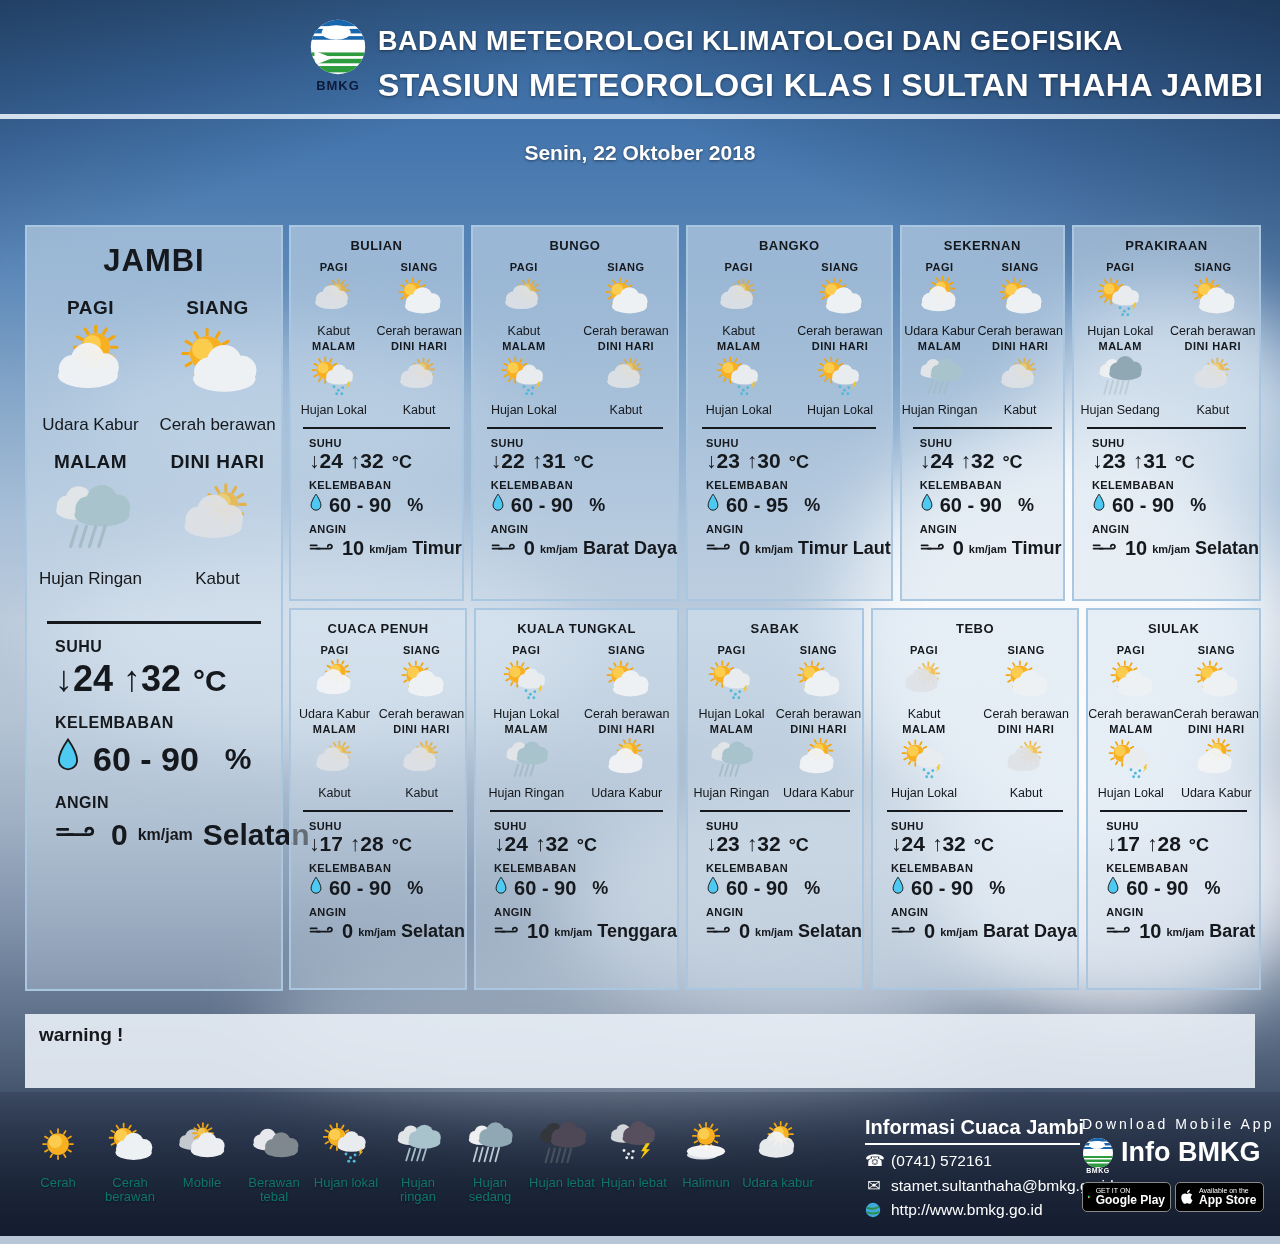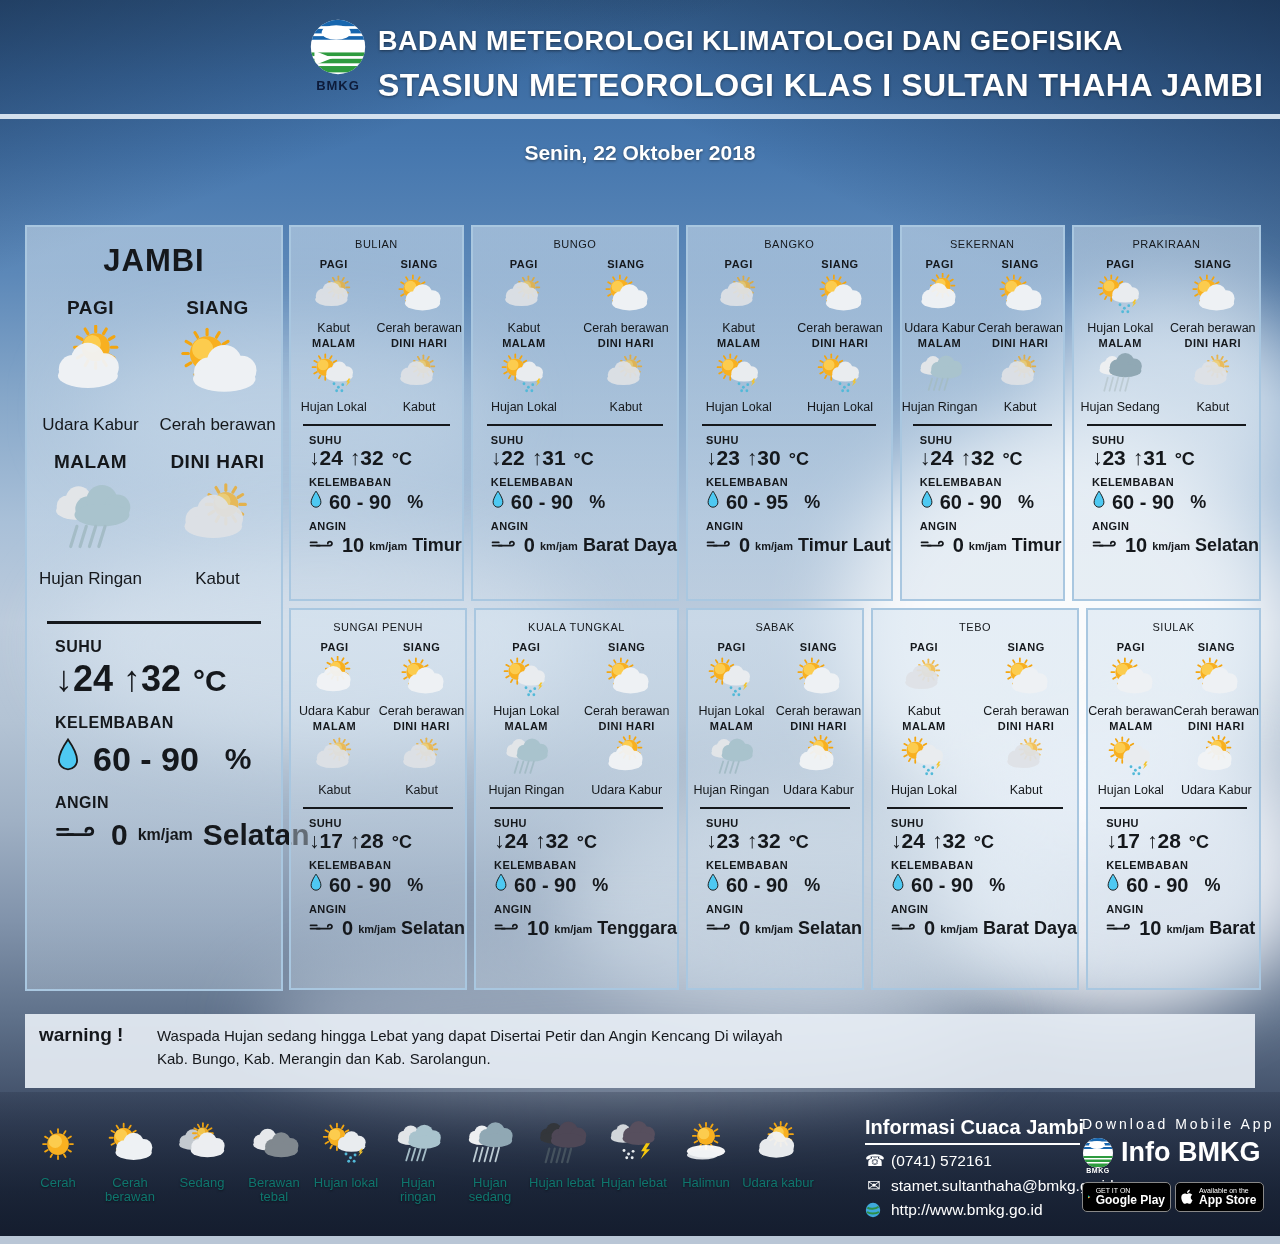--- a/index.html
+++ b/index.html
@@ -59,21 +59,21 @@
   .jhum .pct{margin-left:14px;font-size:30px;}
   .jwind{display:flex;align-items:center;gap:10px;font-size:30px;font-weight:bold;margin-top:6px;}
   .jwind .wind-ic svg{width:46px;height:26px;}
   .jwind .wind-unit{font-size:16px;align-self:center;}
 
   
   .cards-row{position:absolute;left:289px;width:964px;display:flex;gap:7px;}
   #cards-row-1{top:225px;height:376px;}
   #cards-row-2{top:608px;height:382px;}
   .card{flex:1;display:flex;flex-direction:column;}
-  .card-title{text-align:center;font-size:11px;font-weight:normal;letter-spacing:.5px;margin-top:11px;}
+  .card-title{text-align:center;font-size:13px;font-weight:bold;letter-spacing:.5px;margin-top:11px;}
   .quad{display:grid;grid-template-columns:1fr 1fr;margin-top:8px;}
   .slot{display:flex;flex-direction:column;align-items:center;margin-bottom:2px;}
   .slot-label{font-size:11px;font-weight:bold;letter-spacing:.5px;}
   .wicon{width:56px;height:46px;margin-top:3px;}
   .cond{font-size:12.5px;margin-top:2px;white-space:nowrap;}
   .divider{width:86%;border-top:2px solid #15181c;margin:8px auto 2px;}
   .stats{padding-left:18px;}
   .stat-label{font-size:11px;font-weight:bold;letter-spacing:.4px;margin-top:6px;}
   .temp-row{font-size:21px;font-weight:bold;}
   .temp-row .up{margin-left:7px;}
@@ -1062,21 +1062,21 @@
             </svg></span>
         <span>10</span>
         <span class="wind-unit">km/jam</span>
         <span class="wind-dir">Selatan</span>
       </div>
     </div>
   </div>
 </div>
 <div id="cards-row-2" class="cards-row">
   <div class="card panel">
-    <div class="card-title">SUNGAI PENUH</div>
+    <div class="card-title">CUACA PENUH</div>
     <div class="quad">
       <div class="slot">
         <div class="slot-label">PAGI</div>
         <div class="wicon">
             <svg viewBox="0 0 64 52">
               <g opacity="1">
                 <line x1="45.0" y1="14.0" x2="48.5" y2="14.0" stroke="#f3a50f" stroke-width="2" stroke-linecap="round"></line>
                 <line x1="43.7" y1="19.0" x2="46.7" y2="20.8" stroke="#f3a50f" stroke-width="2" stroke-linecap="round"></line>
                 <line x1="40.0" y1="22.7" x2="41.8" y2="25.7" stroke="#f3a50f" stroke-width="2" stroke-linecap="round"></line>
                 <line x1="35.0" y1="24.0" x2="35.0" y2="27.5" stroke="#f3a50f" stroke-width="2" stroke-linecap="round"></line>
@@ -1821,21 +1821,20 @@
         <span>10</span>
         <span class="wind-unit">km/jam</span>
         <span class="wind-dir">Barat</span>
       </div>
     </div>
   </div>
 </div>
 
 <div id="warning-strip">
   <div class="warn-label">warning !</div>
-  <div class="warn-text">Waspada Hujan sedang hingga Lebat yang dapat Disertai Petir dan Angin Kencang Di wilayah Kab. Bungo, Kab. Merangin dan Kab. Sarolangun.</div>
 </div>
 
 <div id="legend-row">
   <div class="legend-item">
     <div class="legend-icon">
         <svg viewBox="0 0 64 52">
           <g opacity="1">
             <line x1="45.0" y1="25.0" x2="48.5" y2="25.0" stroke="#f3a50f" stroke-width="2" stroke-linecap="round"></line>
             <line x1="43.3" y1="31.5" x2="46.3" y2="33.3" stroke="#f3a50f" stroke-width="2" stroke-linecap="round"></line>
             <line x1="38.5" y1="36.3" x2="40.3" y2="39.3" stroke="#f3a50f" stroke-width="2" stroke-linecap="round"></line>
@@ -1912,21 +1911,21 @@
             <circle cx="31.375" cy="11.375" r="4.0" fill="#fdd35a" opacity="0.8"></circle>
           </g>
           <g opacity="1" transform="translate(38 28) scale(1.15)">
             <circle cx="-8" cy="0" r="7.5" fill="#eceef1"></circle>
             <circle cx="0" cy="-5" r="9" fill="#eceef1"></circle>
             <circle cx="9" cy="-1" r="7.5" fill="#eceef1"></circle>
             <ellipse cx="0" cy="3.5" rx="16" ry="6.5" fill="#eceef1"></ellipse>
           </g>
         </svg>
       </div>
-    <div class="legend-label">Sedang</div>
+    <div class="legend-label">Mobile</div>
   </div>
 
   <div class="legend-item">
     <div class="legend-icon">
         <svg viewBox="0 0 64 52">
           <g opacity="1" transform="translate(25 22) scale(1)">
             <circle cx="-8" cy="0" r="7.5" fill="#e6e8eb"></circle>
             <circle cx="0" cy="-5" r="9" fill="#e6e8eb"></circle>
             <circle cx="9" cy="-1" r="7.5" fill="#e6e8eb"></circle>
             <ellipse cx="0" cy="3.5" rx="16" ry="6.5" fill="#e6e8eb"></ellipse>

